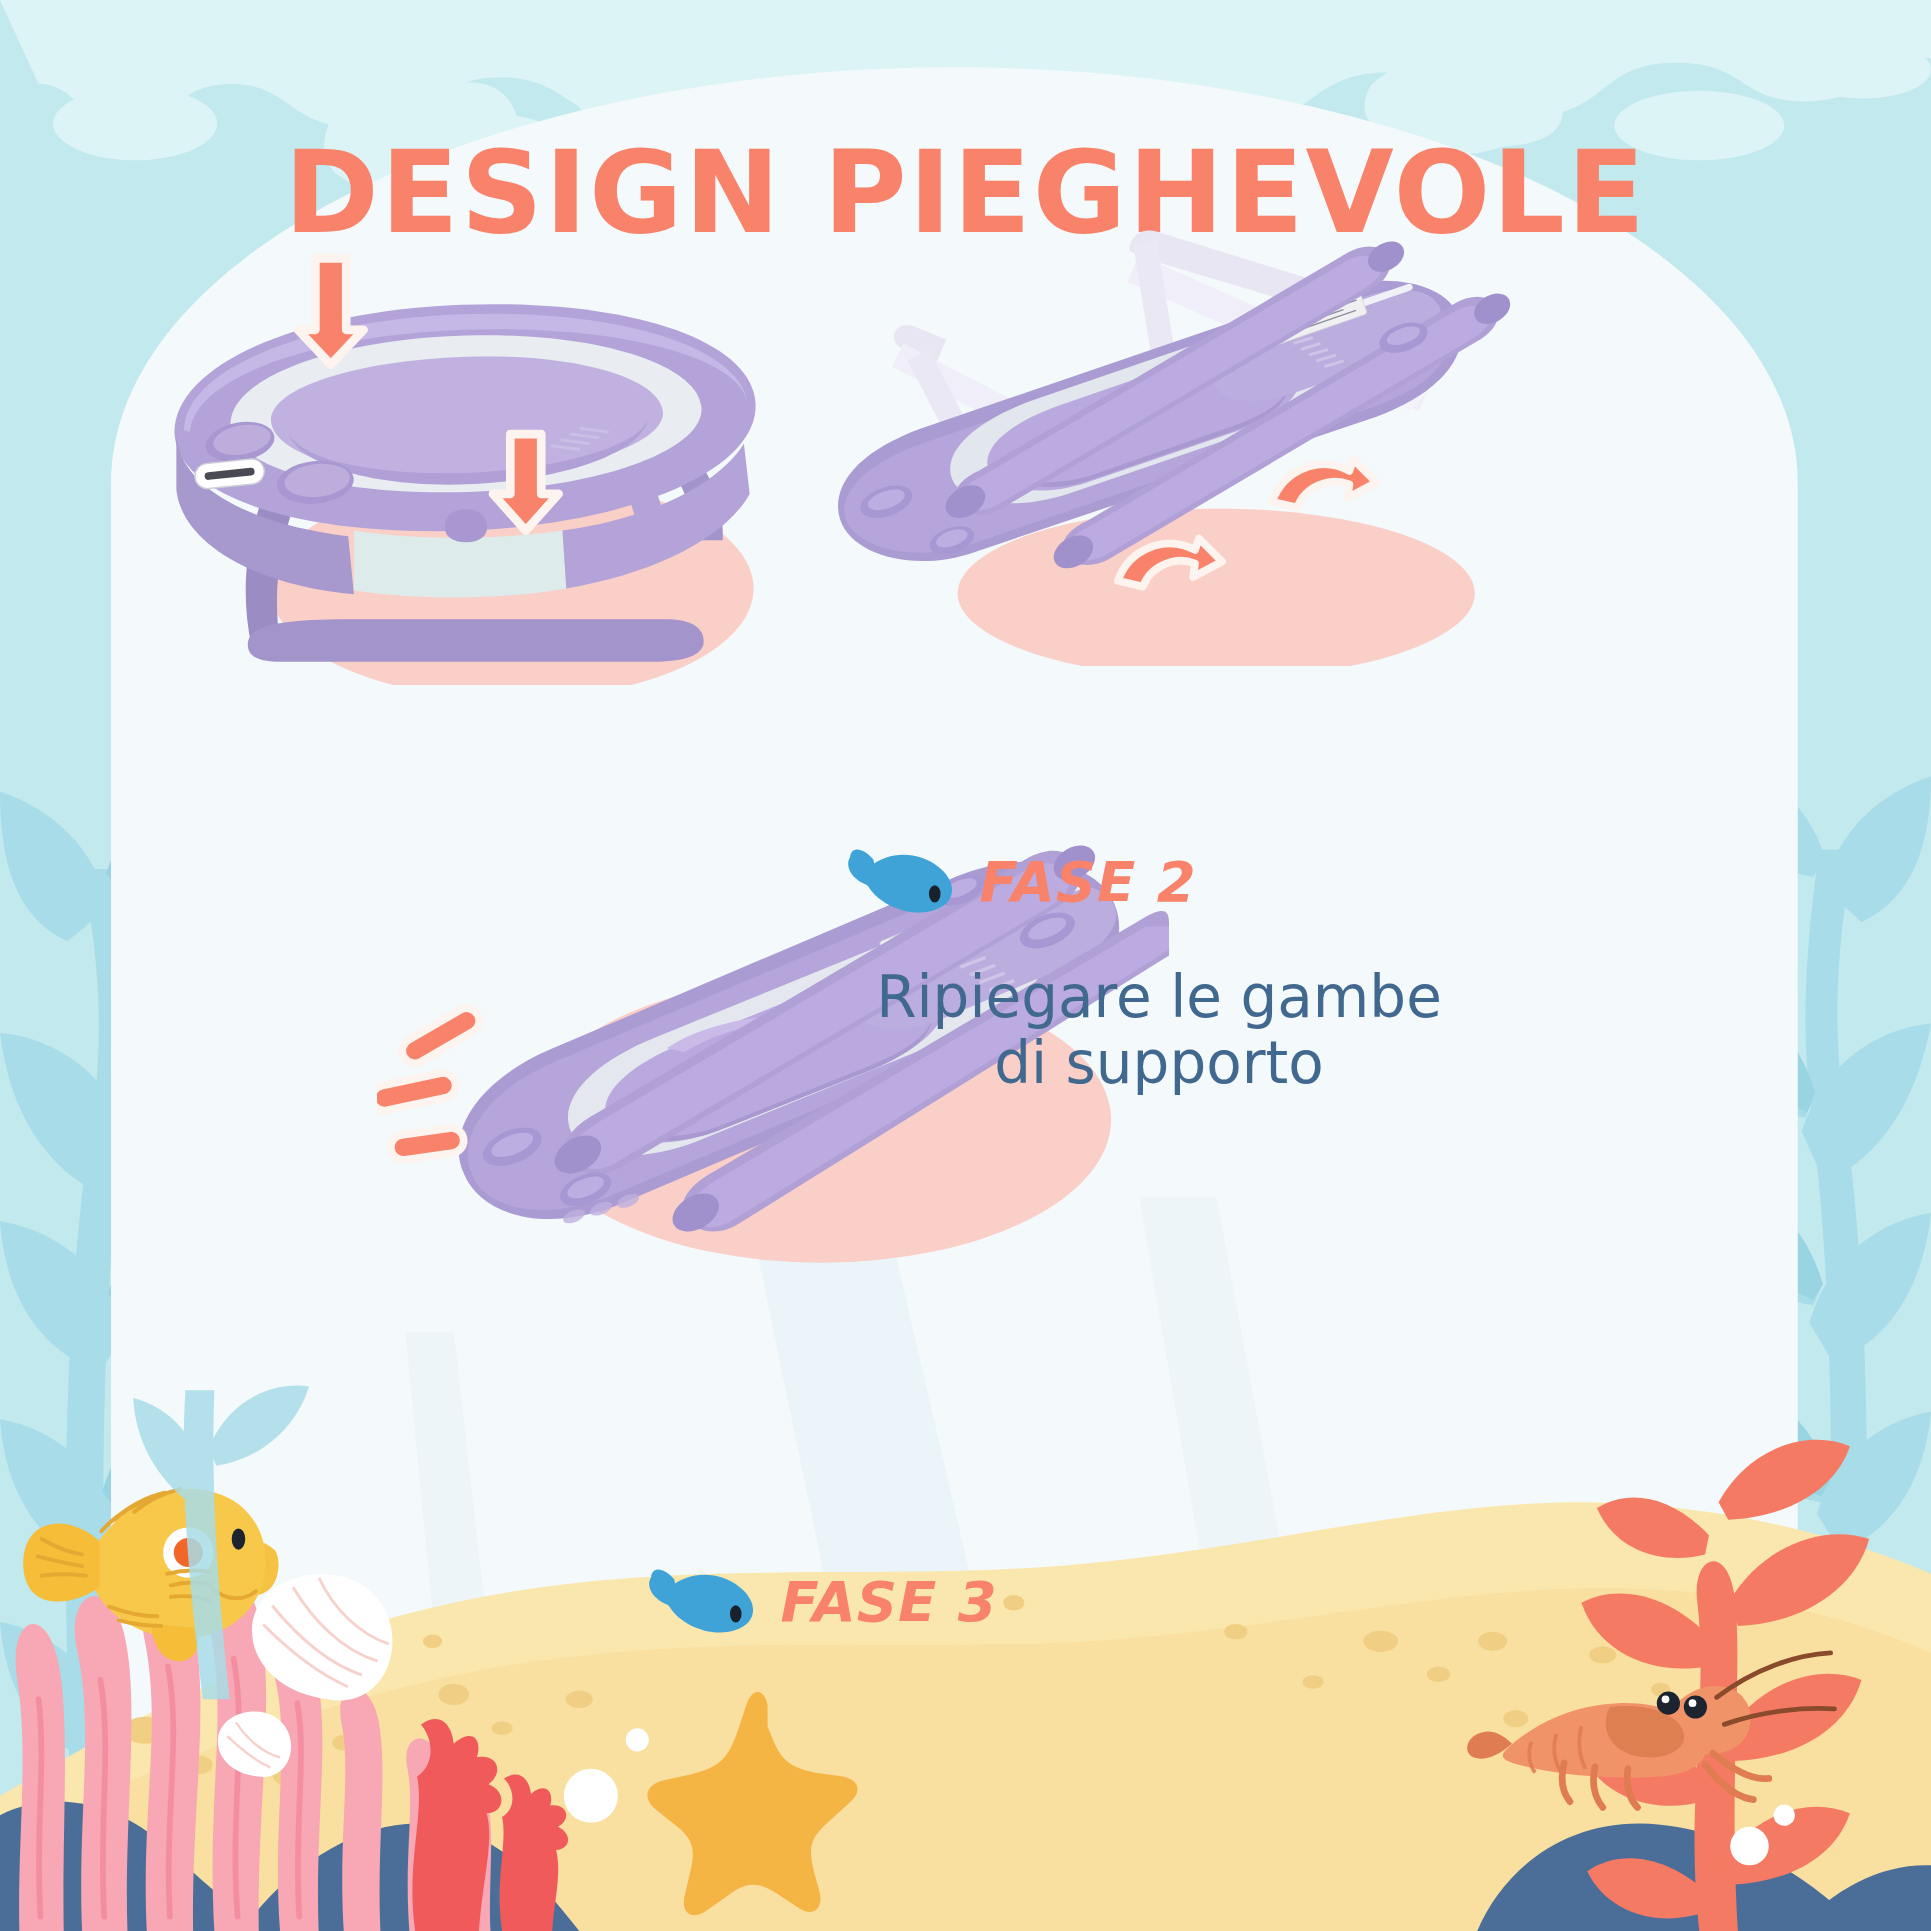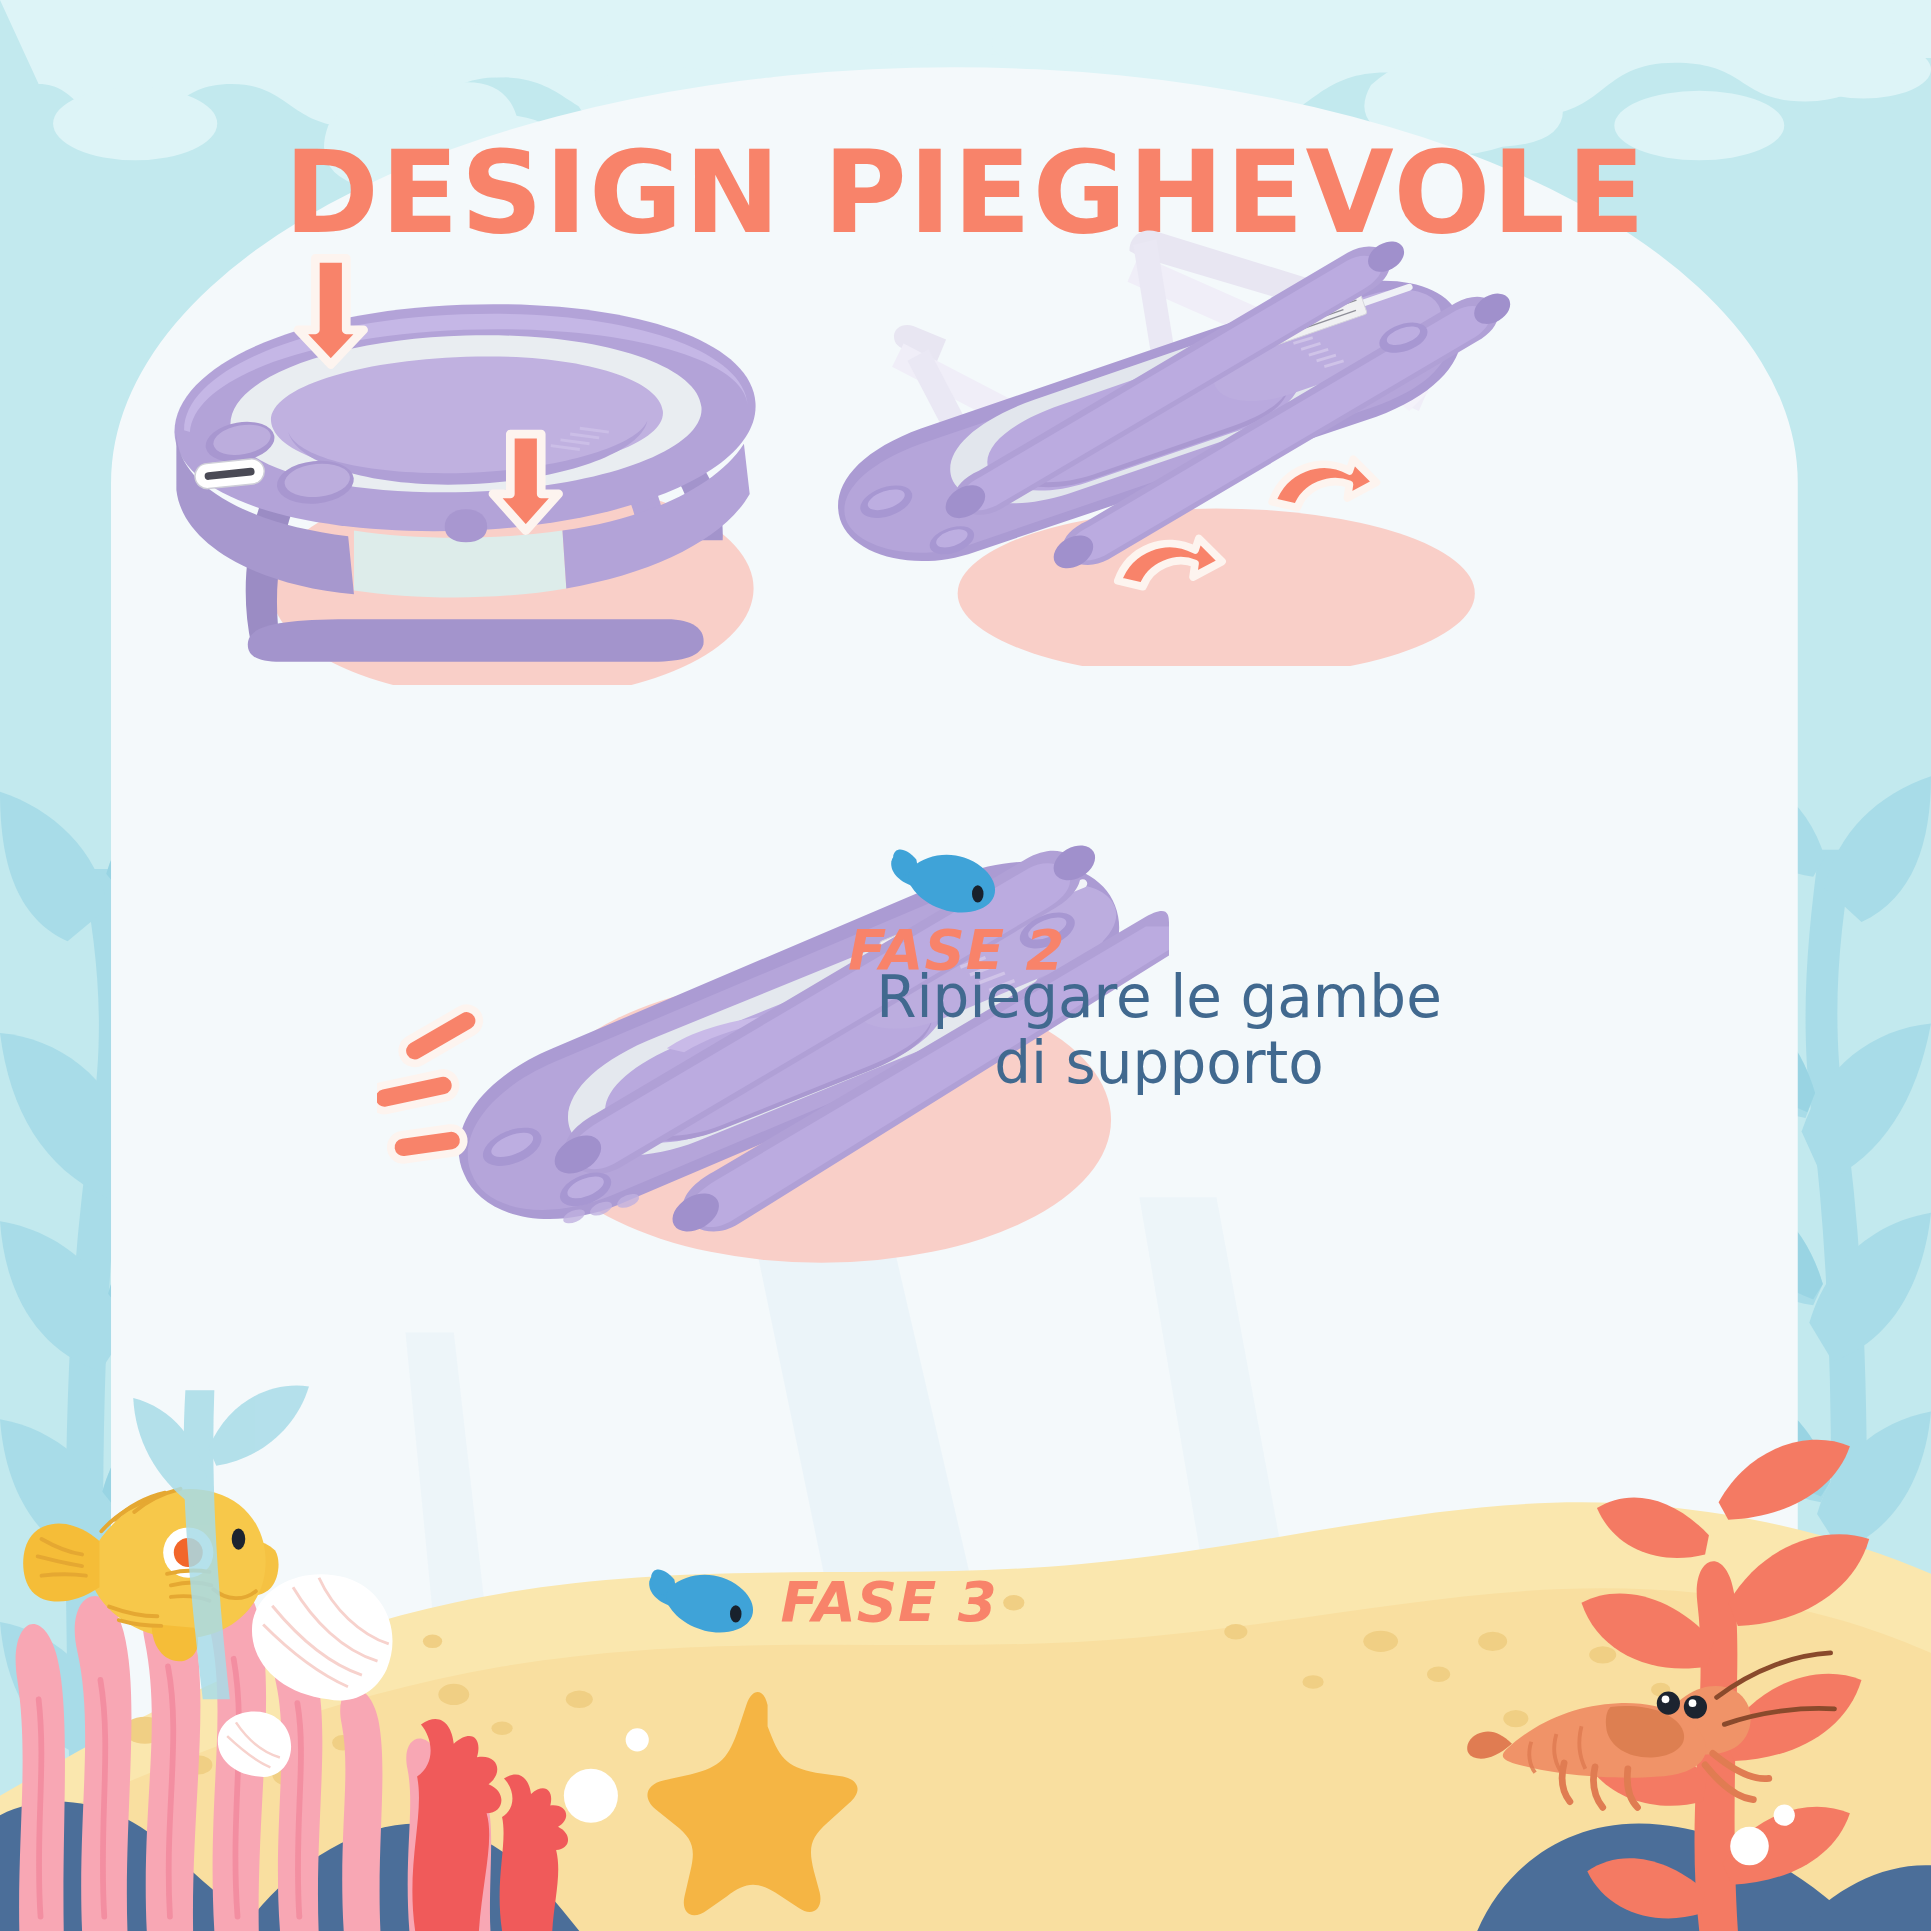--- a/index.html
+++ b/index.html
@@ -541,21 +541,21 @@
     </g>
 
     <g fill="#f8836a" stroke="#fdf4ef" stroke-width="8" stroke-linejoin="round" stroke-linecap="round">
       <rect x="22" y="200" width="88" height="26" rx="13" transform="rotate(-30 66 213)"></rect>
       <rect x="-6" y="258" width="88" height="26" rx="13" transform="rotate(-12 38 271)"></rect>
       <rect x="14" y="312" width="76" height="26" rx="13" transform="rotate(-8 52 325)"></rect>
     </g>
   </svg>
 
 
-  <div class="phase-label" style="left:848px;top:846px;flex-direction:column;">
+  <div class="phase-label" style="left:848px;top:846px;">
     <svg width="114" height="71" viewBox="0 0 118 74" style="margin-right:17.4px;">
       <path d="M30,22 C14,8 2,6 0,16 C-2,28 10,40 30,44 Z" fill="#3fa3d8"></path>
       <path d="M26,14 C16,2 4,0 2,10 C0,22 12,32 30,36 Z" fill="#3fa3d8"></path>
       <path d="M22,22 C40,6 72,4 94,22 C114,38 112,58 92,66 C66,76 34,62 22,44
                C16,36 16,28 22,22 Z" fill="#3fa3d8"></path>
       <ellipse cx="90" cy="50" rx="6" ry="9" fill="#18212c"></ellipse>
     </svg>
     <span class="fase">FASE 2</span>
   </div>
   <div class="desc" style="left:792px;top:929px;width:734px;margin-top:36px;">Ripiegare le gambe

